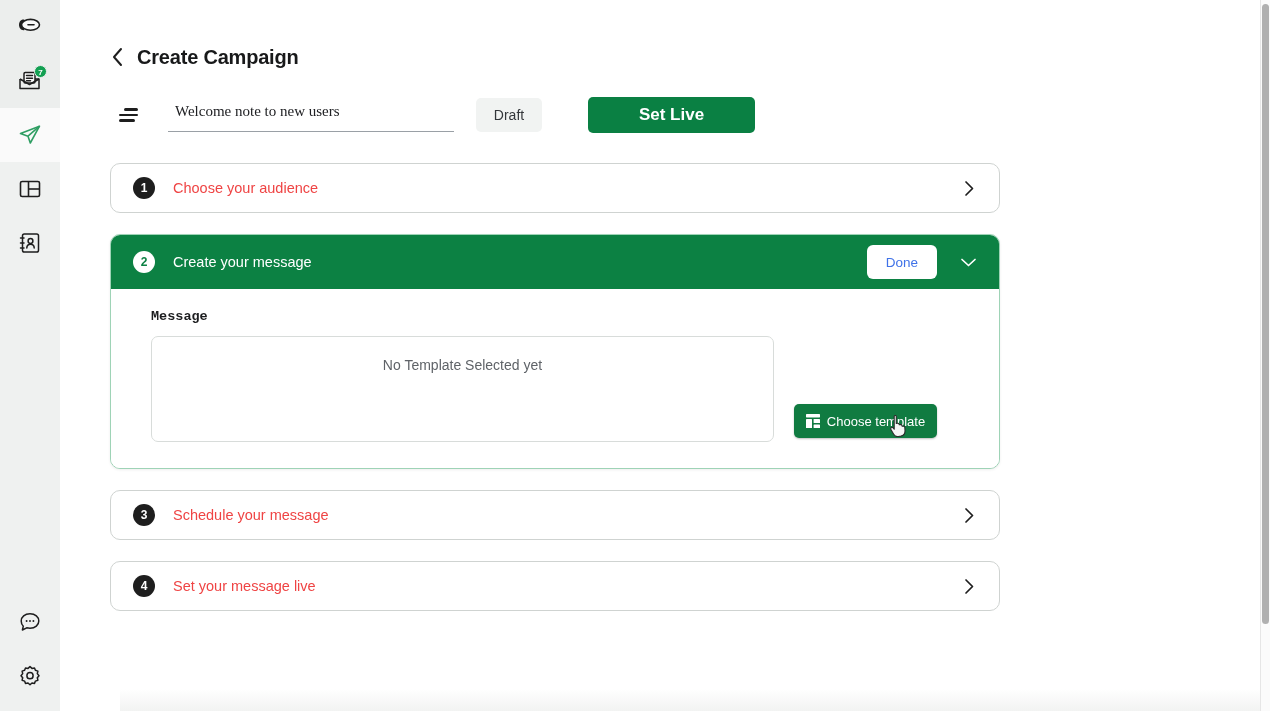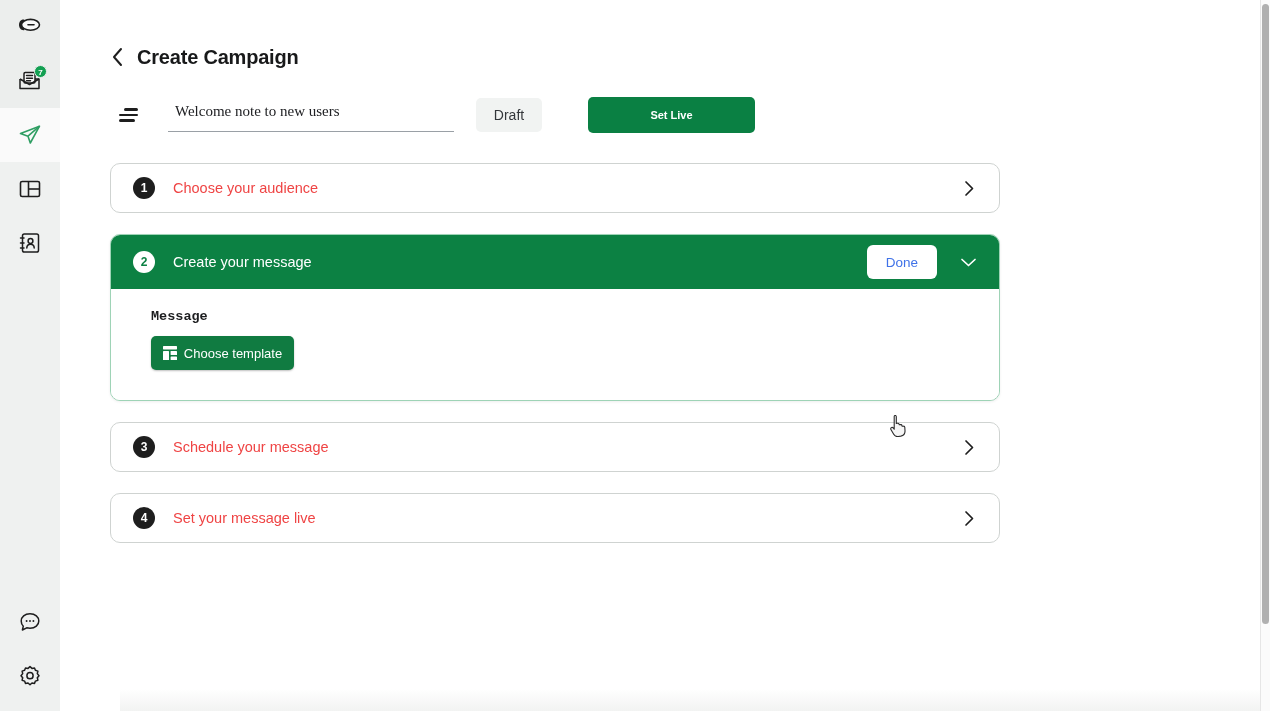--- a/index.html
+++ b/index.html
@@ -147,21 +147,21 @@
     justify-content: center;
     cursor: pointer;
   }
   .primary-btn {
     margin-left: 46px;
     width: 167px;
     height: 36px;
     border-radius: 5px;
     background: #0a8043;
     color: #ffffff;
-    font-size: 11px;
+    font-size: 17px;
     font-weight: bold;
     display: flex;
     align-items: center;
     justify-content: center;
     border: none;
     cursor: pointer;
     font-family: "Liberation Sans", sans-serif;
   }
 
   
@@ -472,20 +472,23 @@
             <button class="done-btn">Done</button>
             <span class="chev-down">
               <svg width="17" height="11" viewBox="0 0 17 11" fill="none" stroke="#ffffff" stroke-width="1.7" stroke-linecap="round" stroke-linejoin="round">
                 <polyline points="2,2.5 8.5,8.5 15,2.5"></polyline>
               </svg>
             </span>
           </div>
           <div class="step-body">
             <div class="field-label">Message</div>
             <div class="body-row">
+              <div class="template-box">
+                <span class="template-empty">No Template Selected yet</span>
+              </div>
               <div class="choose-wrap">
                 <button class="choose-btn">
                   <span>
                     <svg class="tpl-icon" viewBox="0 0 14 14" fill="#ffffff">
                       <rect x="0" y="0" width="14" height="3.4" rx="0.6"></rect>
                       <rect x="0" y="5" width="6" height="9" rx="0.6"></rect>
                       <rect x="7.6" y="5" width="6.4" height="4" rx="0.6"></rect>
                       <rect x="7.6" y="10.4" width="6.4" height="3.6" rx="0.6"></rect>
                     </svg>
                   </span>

